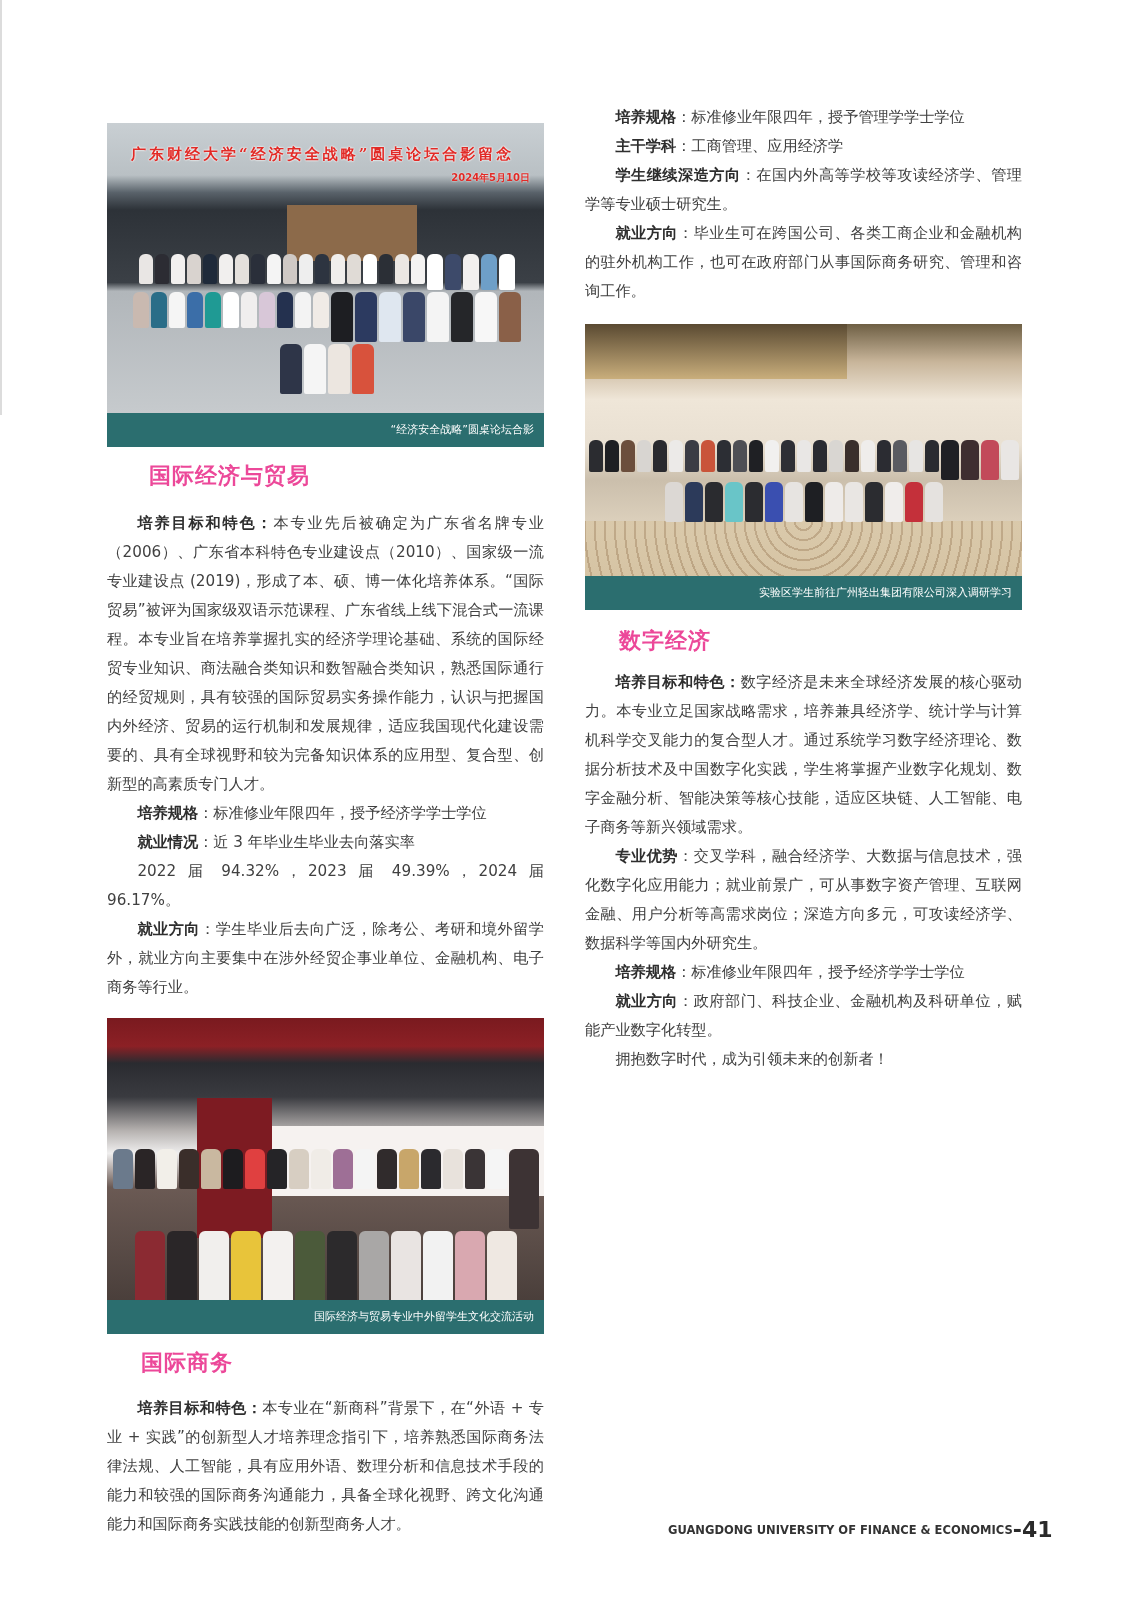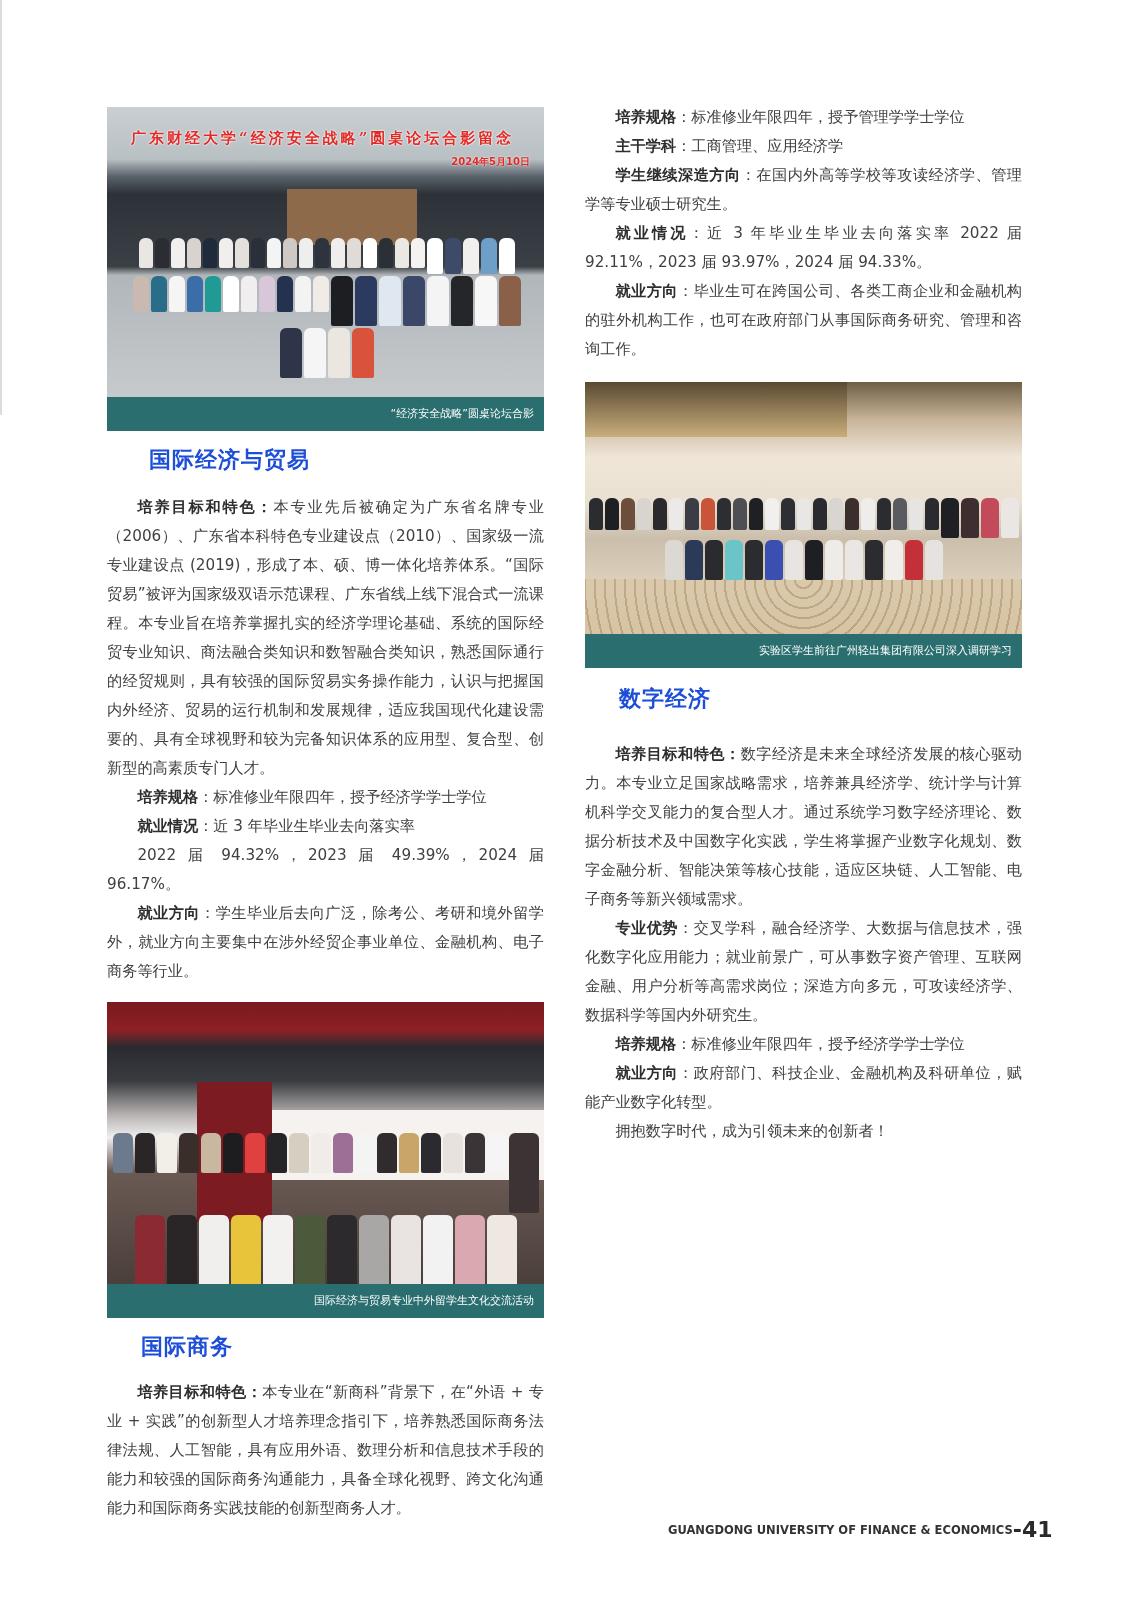--- a/index.html
+++ b/index.html
@@ -10,31 +10,31 @@
     color: #3a3a3a;
   }
   .edge-line {
     position: absolute; left: 0; top: 0; width: 2px; height: 415px;
     background: #dcdcdc;
   }
   .col { position: absolute; }
   .col-left { left: 107px; top: 107px; width: 437px; }
   .col-right { left: 585px; top: 103px; width: 437px; }
 
-  .photo { position: relative; width: 437px; overflow: hidden; }
+  .photo { position: relative; width: 437px; overflow: hidden; margin-top: 16px; }
   .photo .scene { position: relative; width: 100%; overflow: hidden; }
   .caption {
     background: #2b6e6f; color: #ffffff; height: 34px;
     font-size: 11px; line-height: 34px; text-align: right;
     padding-right: 10px; box-sizing: border-box;
   }
 
   .section-title {
     font-family: "DejaVu Serif", "Liberation Serif", serif;
-    font-weight: bold; color: #1d4ed8; font-size: 22px;
+    font-weight: bold; color: #ec4899; font-size: 22px;
     letter-spacing: 1px;
   }
 
   .para {
     font-size: 15.2px; line-height: 29px; text-align: justify;
     margin: 0; color: #404040;
   }
   .para.indent { text-indent: 2em; }
   .para .k { font-weight: bold; color: #2e2e2e; }
 
@@ -198,21 +198,20 @@
   <div class="section-title" style="margin:14px 0 0 34px; height:40px;">国际商务</div>
 
   <p class="para indent" style="margin-top:6px;"><span class="k">培养目标和特色：</span><span>本专业在“新商科”背景下，在“外语 + 专业 + 实践”的创新型人才培养理念指引下，培养熟悉国际商务法律法规、人工智能，具有应用外语、数理分析和信息技术手段的能力和较强的国际商务沟通能力，具备全球化视野、跨文化沟通能力和国际商务实践技能的创新型商务人才。</span></p>
 </div>
 
 <div class="col col-right">
 
   <p class="para indent"><span class="k">培养规格</span><span>：标准修业年限四年，授予管理学学士学位</span></p>
   <p class="para indent"><span class="k">主干学科</span><span>：工商管理、应用经济学</span></p>
   <p class="para indent"><span class="k">学生继续深造方向</span><span>：在国内外高等学校等攻读经济学、管理学等专业硕士研究生。</span></p>
-  <p class="para indent"><span class="k">就业情况</span><span>：近 3 年毕业生毕业去向落实率 2022 届 92.11%，2023 届 93.97%，2024 届 94.33%。</span></p>
   <p class="para indent"><span class="k">就业方向</span><span>：毕业生可在跨国公司、各类工商企业和金融机构的驻外机构工作，也可在政府部门从事国际商务研究、管理和咨询工作。</span></p>
 
   <div class="photo p2" style="margin-top:18px;">
     <div class="scene">
       <div class="ceiling"></div>
       <div class="floor"></div>
       <div class="crowd" style="left:0; top:115px; width:437px;">
         <span style="width:14px;height:32px;background:#2b2c30"></span>
           <span style="width:14px;height:32px;background:#1e1f23"></span>
           <span style="width:14px;height:32px;background:#6b4e3c"></span>
@@ -253,21 +252,21 @@
           <span style="width:18px;height:40px;background:#f0edeb"></span>
           <span style="width:18px;height:40px;background:#c4303a"></span>
           <span style="width:18px;height:40px;background:#e5e2df"></span>
       </div>
     </div>
     <div class="caption">实验区学生前往广州轻出集团有限公司深入调研学习</div>
   </div>
 
   <div class="section-title" style="margin:16px 0 0 34px; height:40px;">数字经济</div>
 
-  <p class="para indent" style="margin-top:16px;"><span class="k">培养目标和特色：</span><span>数字经济是未来全球经济发展的核心驱动力。本专业立足国家战略需求，培养兼具经济学、统计学与计算机科学交叉能力的复合型人才。通过系统学习数字经济理论、数据分析技术及中国数字化实践，学生将掌握产业数字化规划、数字金融分析、智能决策等核心技能，适应区块链、人工智能、电子商务等新兴领域需求。</span></p>
+  <p class="para indent" style="margin-top:2px;"><span class="k">培养目标和特色：</span><span>数字经济是未来全球经济发展的核心驱动力。本专业立足国家战略需求，培养兼具经济学、统计学与计算机科学交叉能力的复合型人才。通过系统学习数字经济理论、数据分析技术及中国数字化实践，学生将掌握产业数字化规划、数字金融分析、智能决策等核心技能，适应区块链、人工智能、电子商务等新兴领域需求。</span></p>
   <p class="para indent"><span class="k">专业优势</span><span>：交叉学科，融合经济学、大数据与信息技术，强化数字化应用能力；就业前景广，可从事数字资产管理、互联网金融、用户分析等高需求岗位；深造方向多元，可攻读经济学、数据科学等国内外研究生。</span></p>
   <p class="para indent"><span class="k">培养规格</span><span>：标准修业年限四年，授予经济学学士学位</span></p>
   <p class="para indent"><span class="k">就业方向</span><span>：政府部门、科技企业、金融机构及科研单位，赋能产业数字化转型。</span></p>
   <p class="para indent">拥抱数字时代，成为引领未来的创新者！</p>
 </div>
 
 <div class="footer">
   <span>GUANGDONG UNIVERSITY OF FINANCE &amp; ECONOMICS</span><span class="num">-</span><span class="num">41</span>
 </div>
 

